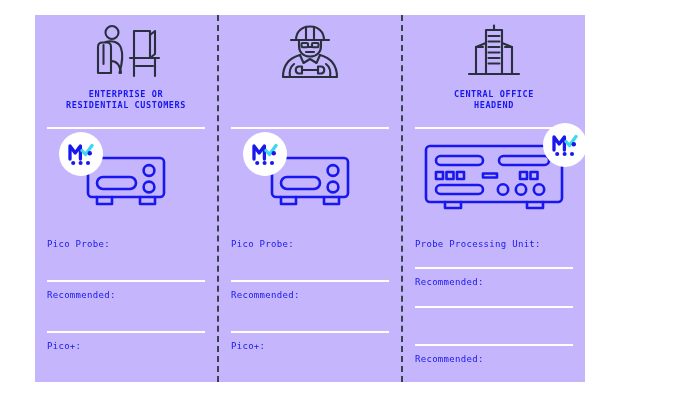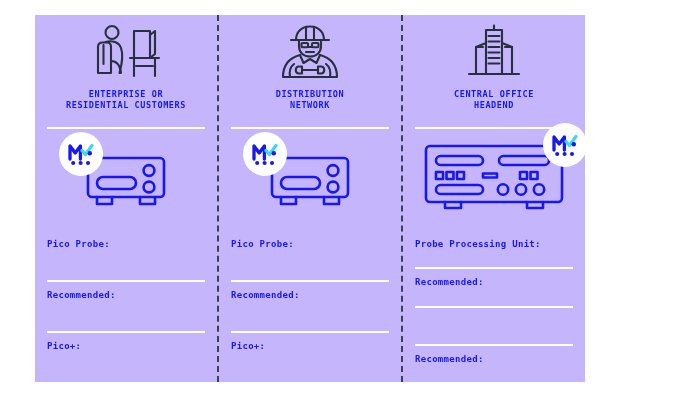--- a/index.html
+++ b/index.html
@@ -114,21 +114,21 @@
     box-sizing: border-box;
   }
   .spec-row .sep {
     height: 2px;
     background: #ffffff;
     width: 100%;
   }
   .spec-label {
     color: #1818ee;
     font-size: 9px;
-    font-weight: 700;
+    font-weight: 400;
     letter-spacing: 0.3px;
     padding-top: 8px;
     white-space: nowrap;
   }
 </style>
 </head>
 <body>
 
 <div id="panel">
     <div class="column divided">
@@ -203,22 +203,20 @@
       <path d="M31 29 L39 29"></path>
       <path d="M25 32 C14 35 8 41.5 8 54 L62 54 C62 41.5 56 35 45 32"></path>
       <path d="M25 32 L28.5 40 L35 36 L41.5 40 L45 32"></path>
       <path d="M19 41 C15 44 14 48 15 54"></path>
       <path d="M51 41 C55 44 56 48 55 54"></path>
       <path d="M27 47 L43 47"></path>
       <path d="M23.5 43.5 L27 43.5 L27 50.5 L23.5 50.5 A3.6 3.6 0 0 1 23.5 43.5 Z"></path>
       <path d="M46.5 43.5 L43 43.5 L43 50.5 L46.5 50.5 A3.6 3.6 0 0 0 46.5 43.5 Z"></path>
     </svg>
         </div>
-        <div class="col-title">DISTRIBUTION
-NETWORK</div>
       </div>
       <div class="rule"></div>
       <div class="device-block">
         <div class="device-wrap">
           <svg width="82" height="62" viewBox="0 0 82 62" fill="none" stroke="#1818ee" stroke-width="2.6" stroke-linejoin="round" stroke-linecap="round">
     <rect x="3" y="10" width="76" height="39" rx="4"></rect>
     <rect x="12" y="29" width="39" height="12" rx="6"></rect>
     <circle cx="64" cy="22.5" r="5.4"></circle>
     <circle cx="64" cy="39" r="5.4"></circle>
     <path d="M12 49 L12 56 L27 56 L27 49"></path>

